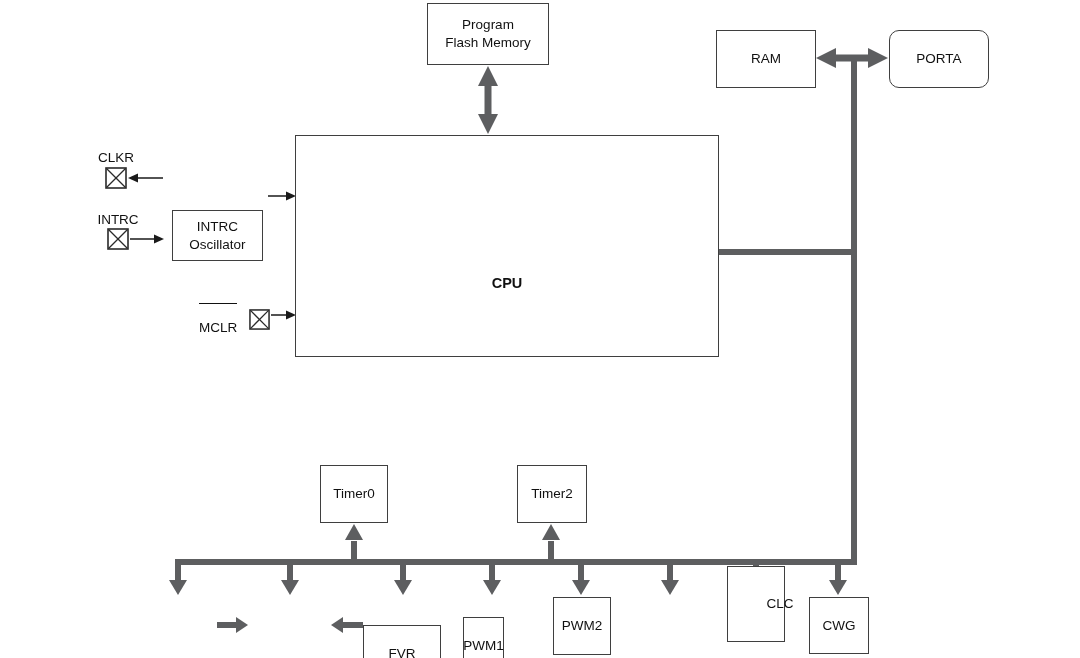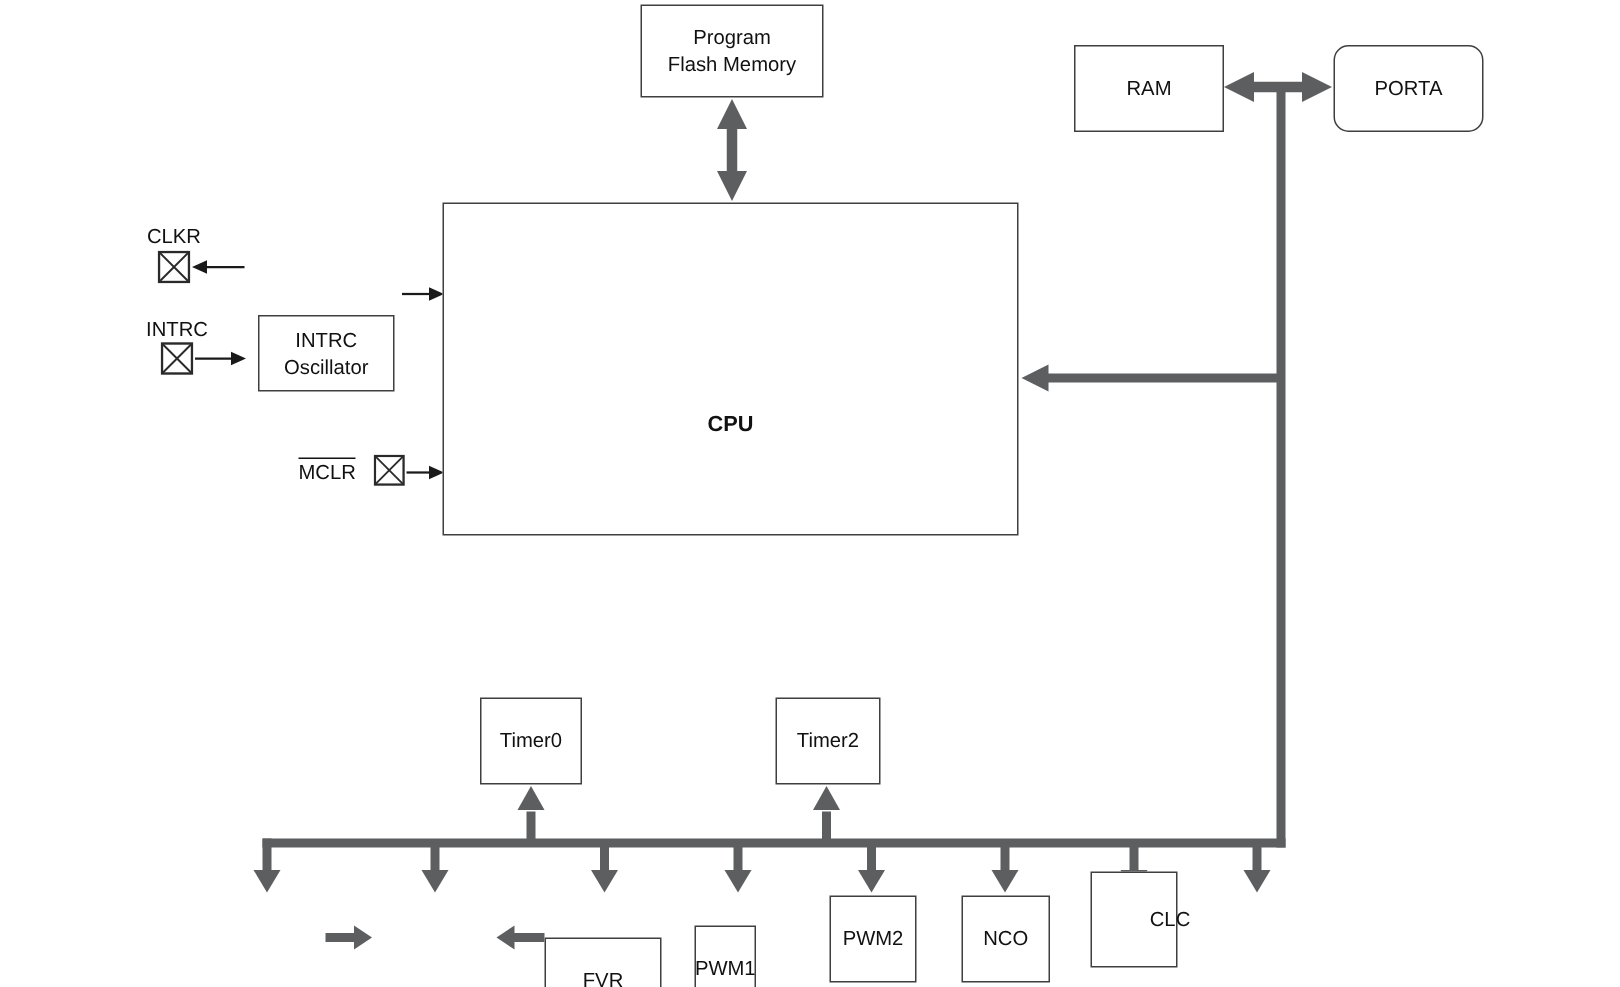--- a/index.html
+++ b/index.html
@@ -16,21 +16,21 @@
          text-align:center;font-size:13.5px;line-height:1.3;}
   .block .lbl{white-space:pre-line;}
   #blk-cpu{font-weight:bold;font-size:14.5px;}
   #blk-cpu .lbl{padding-top:74px;}
   #blk-timing{align-items:flex-start;}
   #blk-timing .lbl{padding-top:13px;}
   .pin{position:absolute;width:22px;height:22px;}
   .pin svg{display:block;}
   .pin-label{position:absolute;font-size:13.5px;text-align:center;}
   .mclr-wrap{position:absolute;left:199px;top:303px;display:flex;align-items:center;font-size:13.5px;}
-  .overline-text{border-top:1.5px solid var(--text,#111);padding-top:1px;margin-right:12px;}
+  .overline-text{border-top:1.5px solid var(--text,#111);padding-top:16px;margin-right:12px;}
 </style>
 </head>
 <body>
 
 <div id="page">
 
   <svg id="wires" viewBox="0 0 1080 658">
 
     <g>
       <line class="bus-line w7" x1="488" y1="84" x2="488" y2="117"></line>
@@ -130,21 +130,21 @@
   </div>
 
   <div class="block" id="blk-ram" style="left:716px;top:30px;width:100px;height:58px;">
     <span class="lbl">RAM</span>
   </div>
 
   <div class="block" id="blk-porta" style="left:889px;top:30px;width:100px;height:58px;border-radius:10px;">
     <span class="lbl">PORTA</span>
   </div>
 
-  <div class="block" id="blk-cpu" style="left:295px;top:135px;width:384px;height:222px;">
+  <div class="block" id="blk-cpu" style="left:295px;top:135px;width:424px;height:222px;">
     <span class="lbl">CPU</span>
   </div>
 
 
   <div class="block" id="blk-intrc" style="left:172px;top:210px;width:91px;height:51px;">
     <span class="lbl">INTRC
 Oscillator</span>
   </div>
 
   <div class="block" id="blk-timer0" style="left:320px;top:465px;width:68px;height:58px;">
@@ -162,28 +162,28 @@
   </div>
 
   <div class="block" id="blk-pwm1" style="left:463px;top:617px;width:41px;height:58px;">
     <span class="lbl">PWM1</span>
   </div>
 
   <div class="block" id="blk-pwm2" style="left:553px;top:597px;width:58px;height:58px;">
     <span class="lbl">PWM2</span>
   </div>
 
-  <div class="block" id="blk-nco" style="left:641px;top:597px;width:59px;height:58px;">
-    <span class="lbl">NCO</span>
-  </div>
-
-  <div class="block" id="blk-clc" style="left:727px;top:581px;width:58px;height:64px;padding-left:48px;">
+
+  <div class="block" id="blk-clc" style="left:727px;top:566px;width:58px;height:76px;padding-left:48px;">
     <span class="lbl">CLC</span>
   </div>
 
+  <div class="block" id="blk-cwg" style="left:809px;top:597px;width:60px;height:57px;">
+    <span class="lbl">CWG</span>
+  </div>
 
   <div class="pin-label" style="left:86px;top:150px;width:60px;">CLKR</div>
   <div class="pin" style="left:105px;top:167px;">
     <svg width="22" height="22" viewBox="0 0 22 22">
       <rect x="1" y="1" width="20" height="20" fill="#fff" stroke="#2a2a2a" stroke-width="1.6"></rect>
       <line x1="1.5" y1="1.5" x2="20.5" y2="20.5" stroke="#2a2a2a" stroke-width="1.3"></line>
       <line x1="20.5" y1="1.5" x2="1.5" y2="20.5" stroke="#2a2a2a" stroke-width="1.3"></line>
     </svg>
   </div>
 

